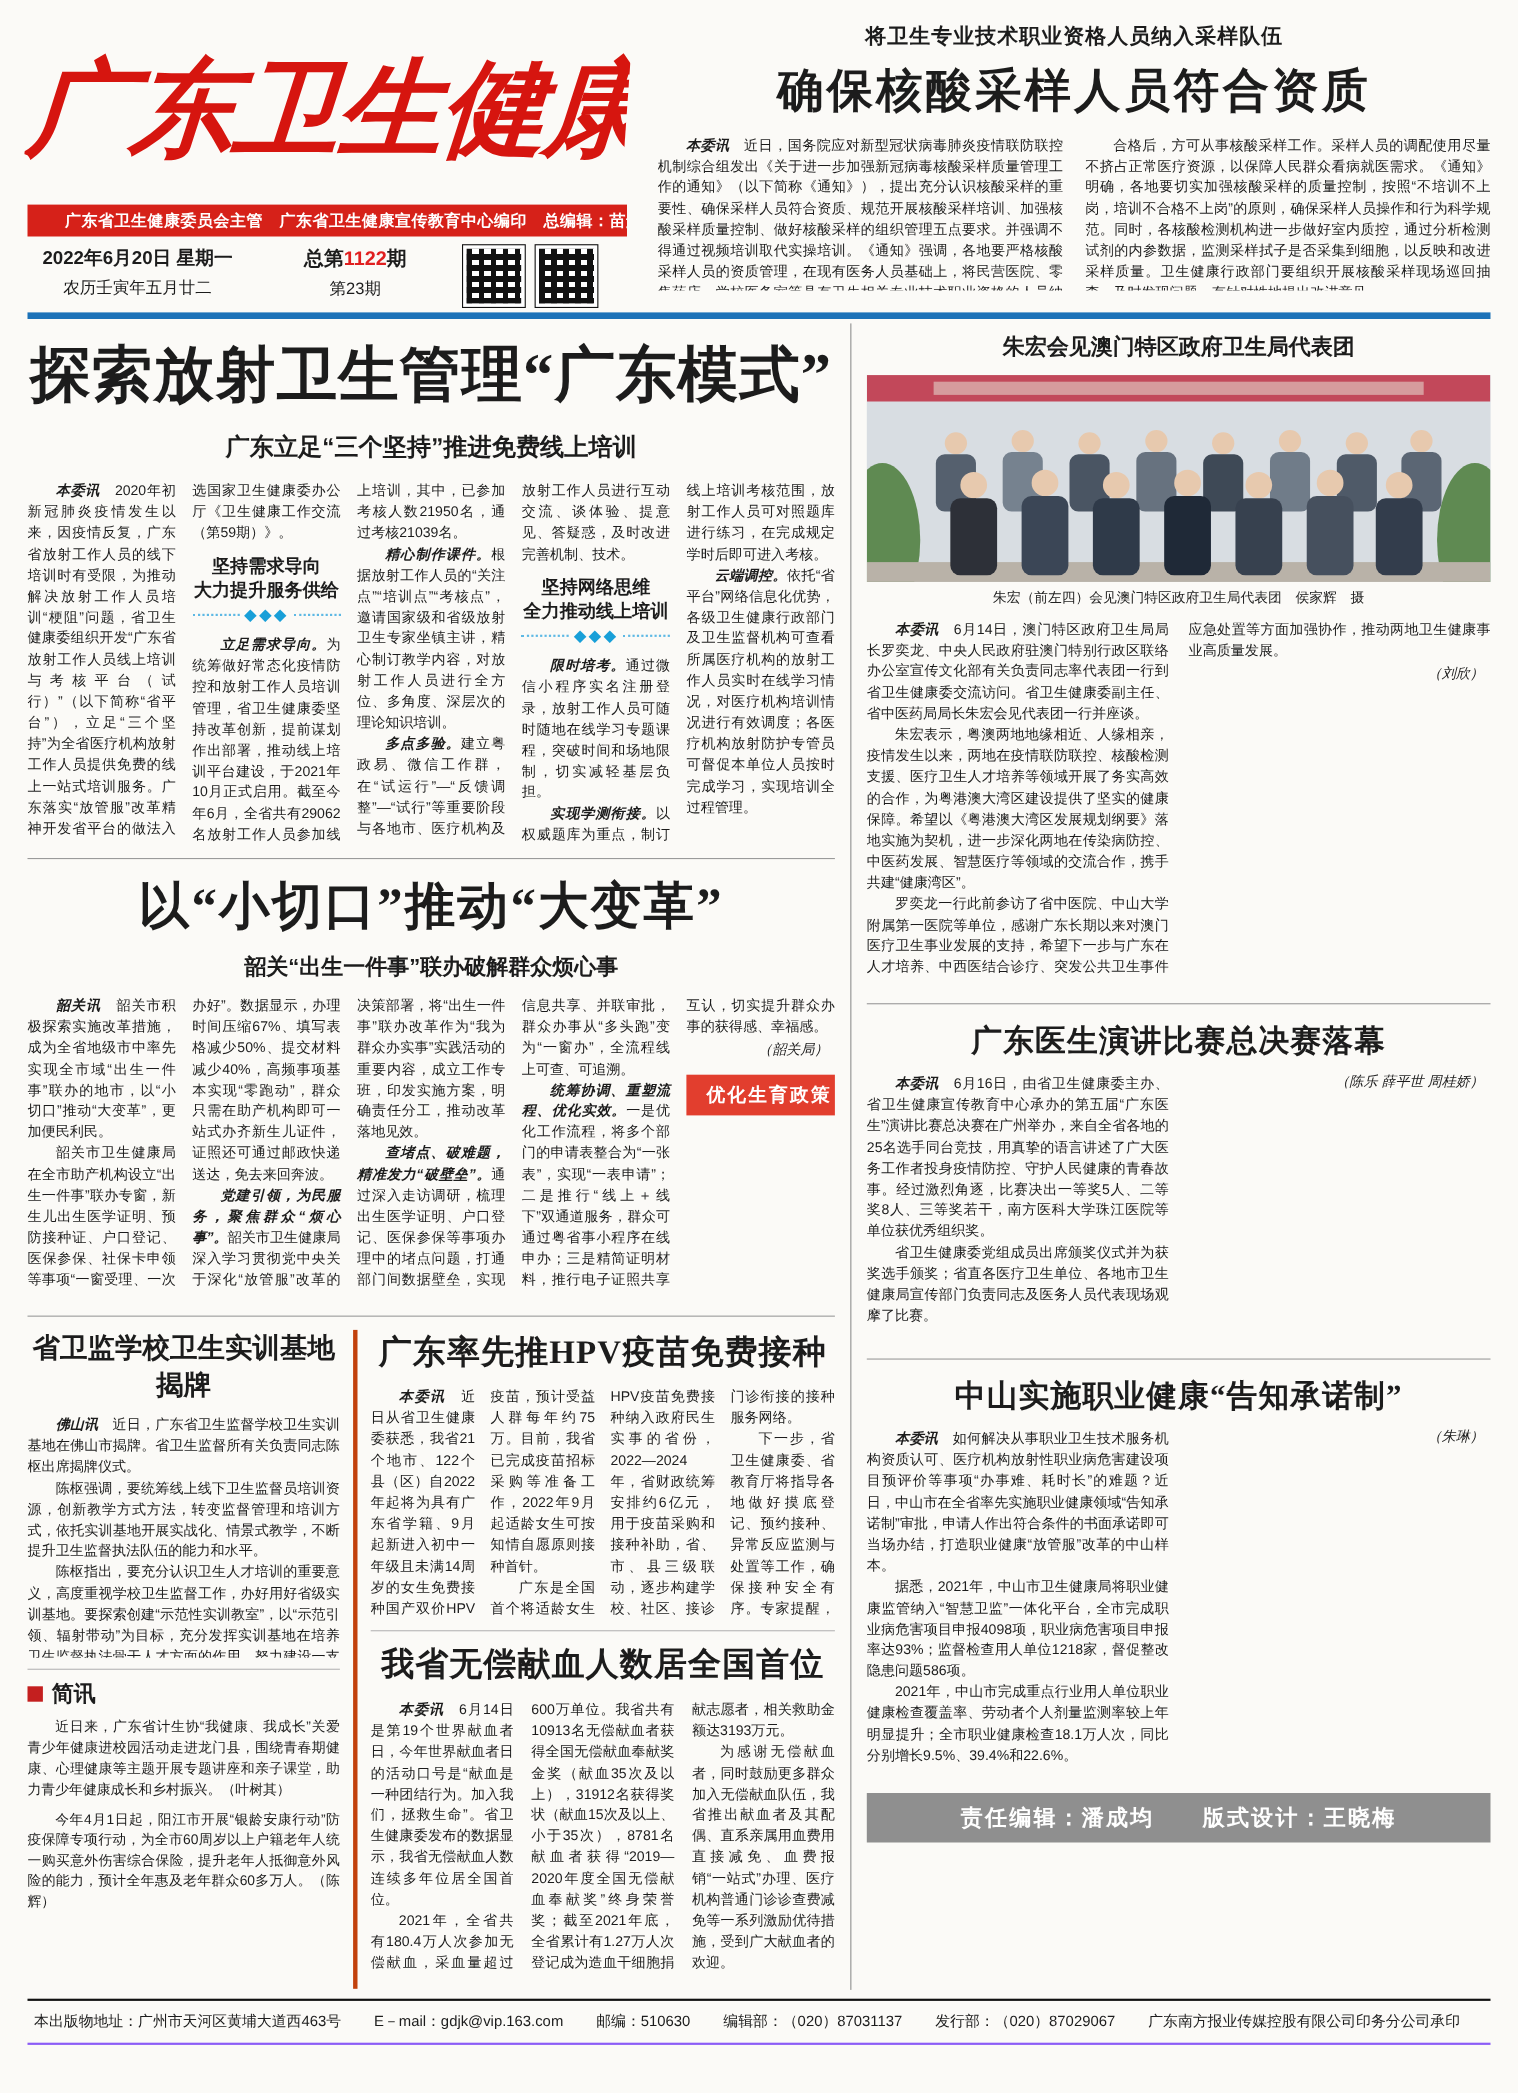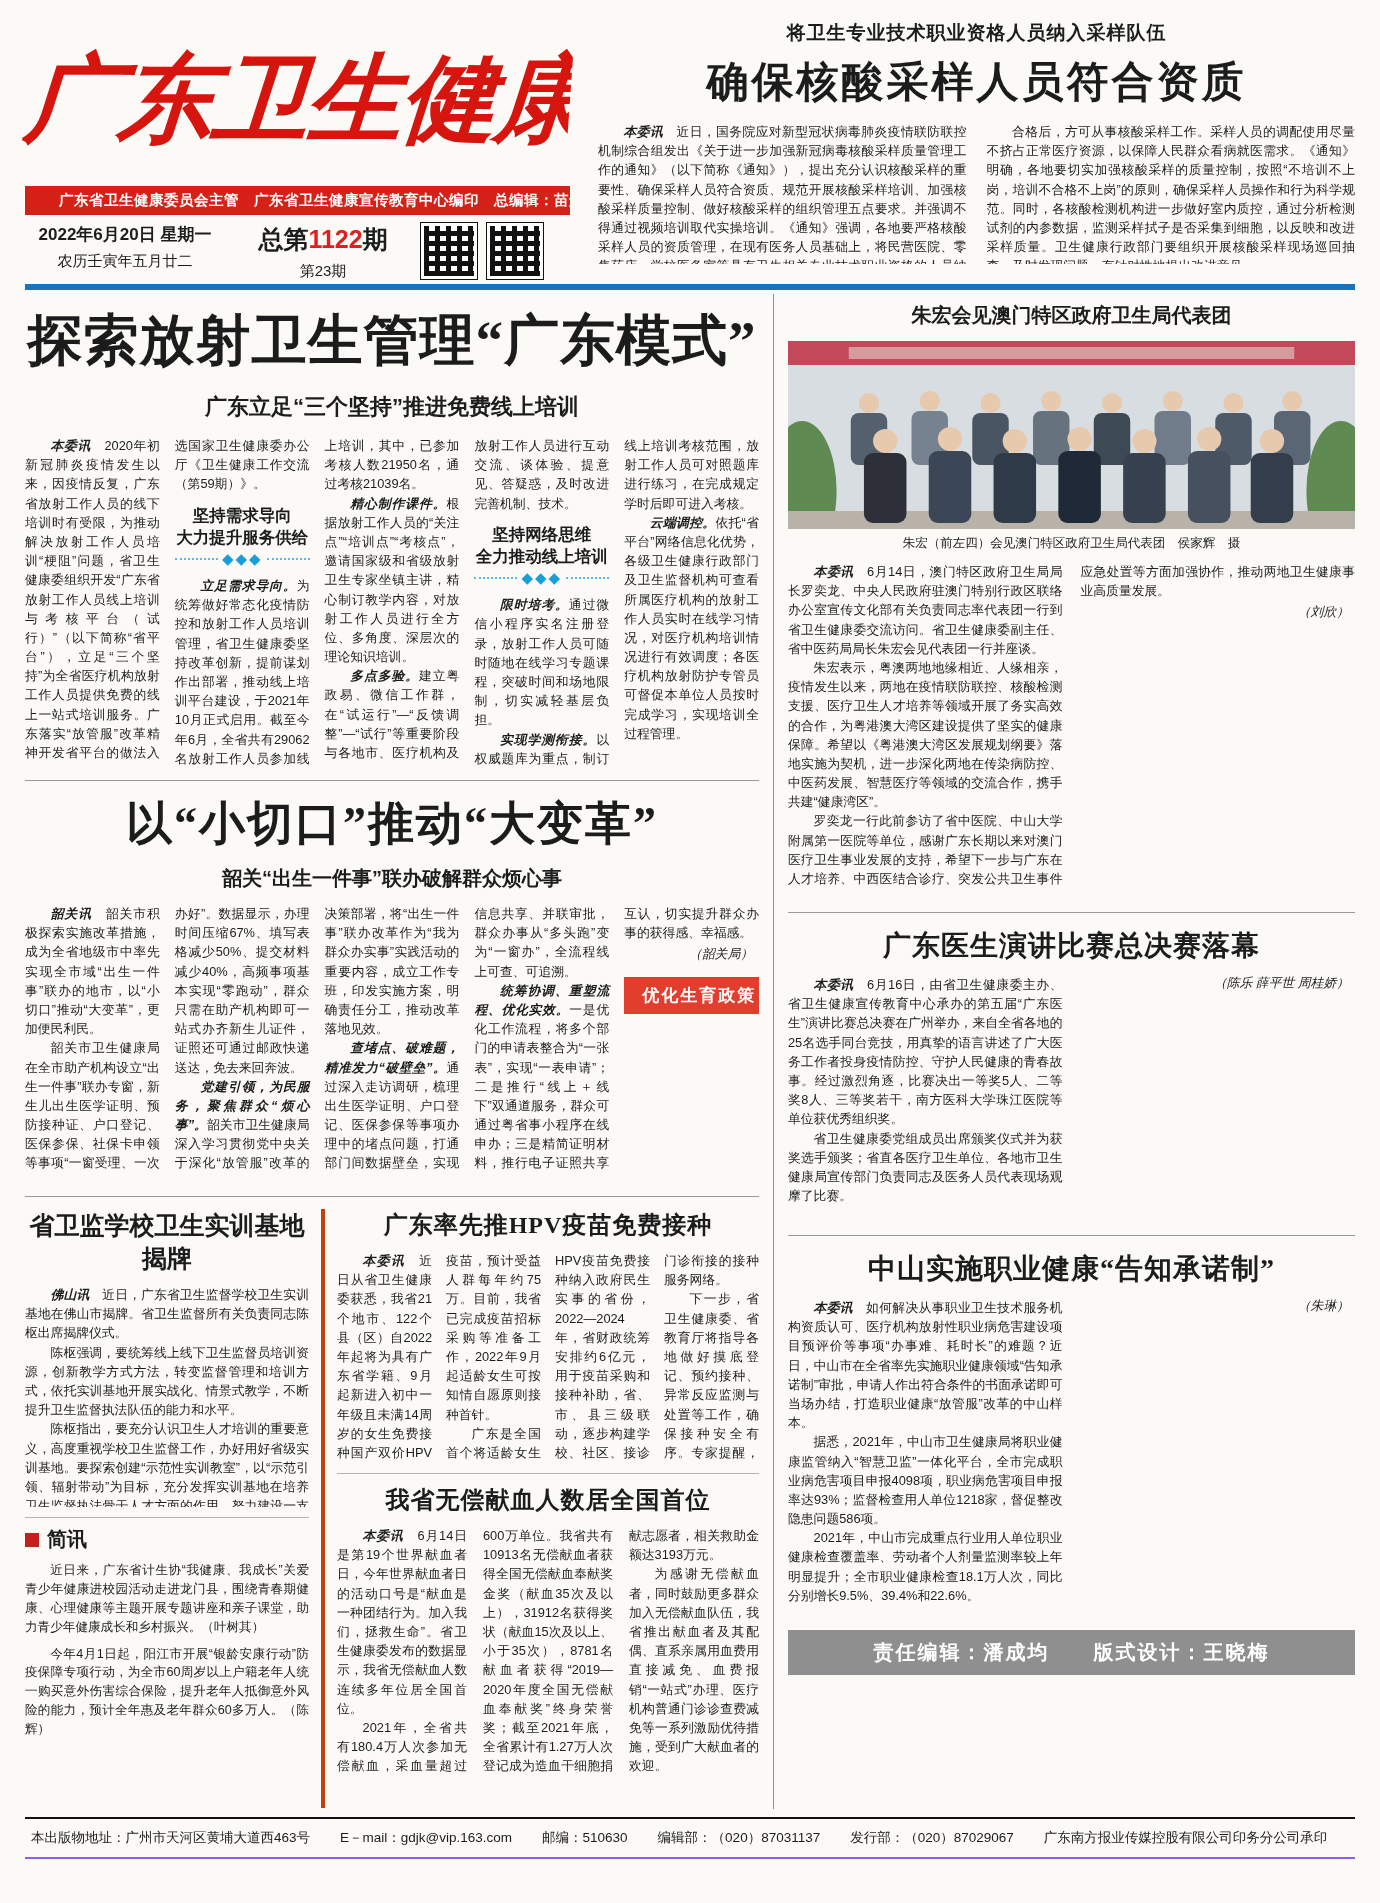--- a/index.html
+++ b/index.html
@@ -33,21 +33,21 @@
     background:#d62119; color:#fff;
     font-size:14.5px; font-weight:bold;
     padding:5px 6px 5px 34px; letter-spacing:.5px;
     white-space:nowrap; overflow:hidden;
   }
   .date-row { display:flex; align-items:flex-start; padding-top:8px; gap:18px; }
   .date-block { text-align:center; flex:0 0 200px; }
   .date-block .d1 { font-size:17px; font-weight:bold; }
   .date-block .d2 { font-size:15px; margin-top:6px; }
   .issue-block { text-align:center; flex:0 0 160px; }
-  .issue-main { font-size:25px; font-weight:bold; }
+  .issue-main { font-size:18px; font-weight:bold; }
   .issue-main .red { color:#e01f1f; }
   .issue-sub { font-size:15px; margin-top:6px; }
   .qr-pair { display:flex; gap:10px; }
   .qr {
     width:56px; height:56px; border:3px solid #fff; outline:1px solid #111;
     background:
       repeating-linear-gradient(0deg,#111 0 5px,transparent 5px 10px),
       repeating-linear-gradient(90deg,#111 0 5px,#fff 5px 11px);
   }
   
@@ -93,21 +93,21 @@
   
   .band { border-top:1px solid #9a9a9a; margin-top:10px; padding-top:12px; display:flex; height:612px; }
   .band-left { width:300px; flex:0 0 300px; border-right:4px solid #c2410c; padding-right:12px; }
   .band-mid { flex:1; padding-left:12px; }
   .hC { text-align:center; font-size:25px; font-weight:900; font-family:"Liberation Serif","DejaVu Serif",serif; }
   .bodyC { margin-top:10px; height:222px; overflow:hidden; }
   .brief { border-top:1px solid #b5b5b5; margin-top:10px; padding-top:8px; }
   .brief-head { display:flex; align-items:center; gap:8px; font-size:20px; font-weight:bold; }
   .brief-head .sq { width:14px; height:14px; background:#c41f1f; display:inline-block; }
   .brief p { font-size:12.6px; line-height:1.5; text-align:justify; text-indent:2em; margin-top:8px; }
-  .hD { text-align:center; font-size:24px; font-weight:900; letter-spacing:1px;
+  .hD { text-align:center; font-size:30px; font-weight:900; letter-spacing:1px;
     font-family:"Liberation Serif","DejaVu Serif",serif; }
   .bodyD { margin-top:10px; column-count:4; column-gap:14px; column-fill:auto; height:212px; overflow:hidden; }
   .artE { border-top:1px solid #b5b5b5; margin-top:10px; padding-top:10px; }
   .bodyE { margin-top:10px; column-count:3; column-gap:16px; column-fill:auto; height:268px; overflow:hidden; }
   
   .s-kicker { text-align:center; font-size:20px; font-weight:bold; margin-top:8px; }
   .hF { text-align:center; font-size:33px; font-weight:900; letter-spacing:2px; line-height:1.28;
     font-family:"Liberation Serif","DejaVu Serif",serif; margin-top:8px; }
   .photo { margin-top:12px; width:100%; height:188px; background:#d9dee3; overflow:hidden; }
   .caption { font-size:12.5px; text-align:center; margin-top:6px; color:#222; }

